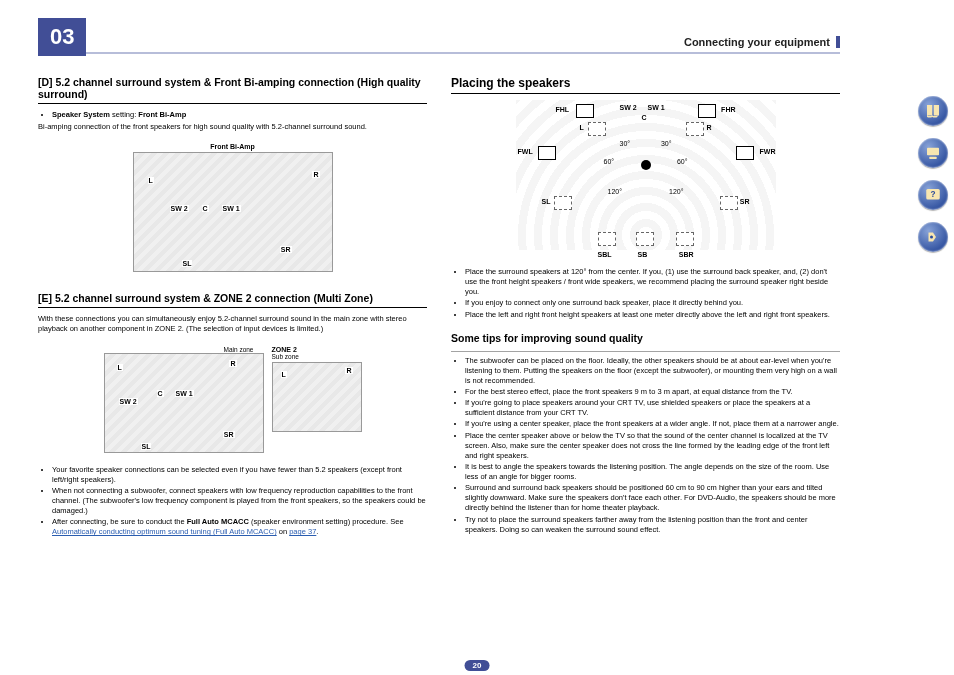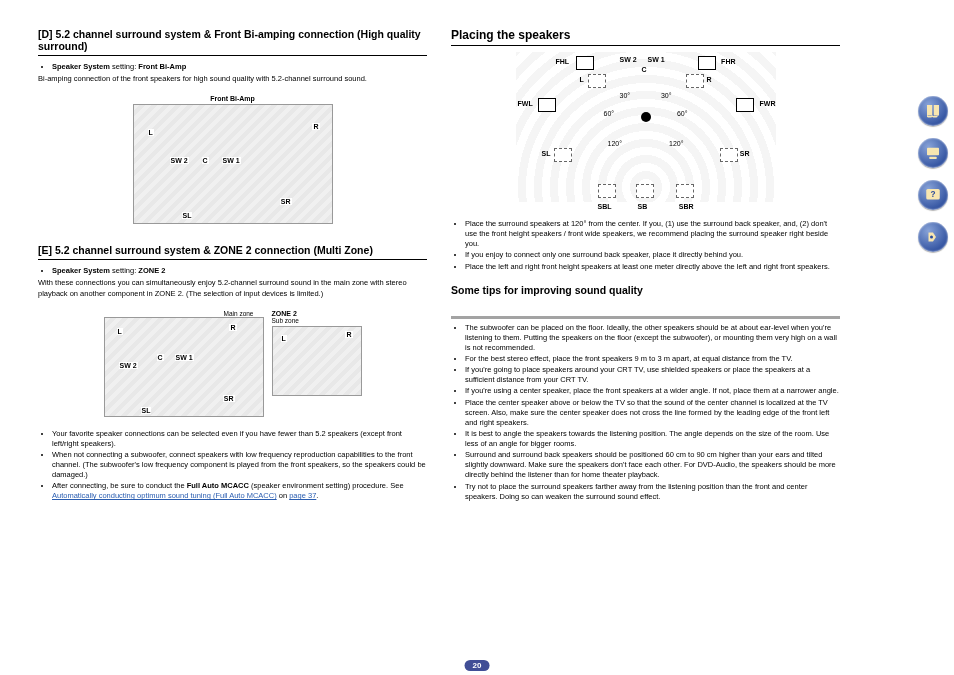--- a/index.html
+++ b/index.html
@@ -36,20 +36,26 @@
   .page-num { position: absolute; bottom: 4px; left: 50%; transform: translateX(-50%); background: #414e96; color: #fff; border-radius: 10px; padding: 1px 8px; font-size: 8px; font-weight: bold; }
   
   .side-icons { position: absolute; right: 6px; top: 96px; display: flex; flex-direction: column; gap: 12px; }
   .side-icon { width: 30px; height: 30px; border-radius: 50%; background: radial-gradient(circle at 35% 30%, #88a3d8 0%, #2a4b9b 80%); display:flex; align-items:center; justify-content:center; color:#fed; box-shadow: inset 0 0 2px #fff, 0 1px 1px rgba(0,0,0,0.3); }
   .side-icon svg { width:18px; height:18px; }
 </style>
 </head>
 <body>
 
 <div class="page">
+  <div class="header-row">
+    <div class="chap-box">03</div>
+    <div class="header-line">
+      <div class="header-right">Connecting your equipment</div>
+    </div>
+  </div>
 
   <div class="columns">
     <div class="col">
       <div class="sec-title">[D] 5.2 channel surround system &amp; Front Bi-amping connection (High quality surround)</div>
       <ul>
           <li><span class="strong">Speaker System</span> setting: <span class="strong">Front Bi-Amp</span></li>
         </ul>
       <p>Bi-amping connection of the front speakers for high sound quality with 5.2-channel surround sound.</p>
 
       <div class="dia">
@@ -61,23 +67,20 @@
             <span class="dia-label" style="top:52px;left:68px">C</span>
             <span class="dia-label" style="top:52px;left:88px">SW 1</span>
             <span class="dia-label" style="top:52px;left:36px">SW 2</span>
             <span class="dia-label" style="bottom:4px;left:48px">SL</span>
             <span class="dia-label" style="bottom:18px;right:40px">SR</span>
           </div>
         </div>
       </div>
 
       <div class="sec-title">[E] 5.2 channel surround system &amp; ZONE 2 connection (Multi Zone)</div>
-      <ul>
-          <li><span class="strong">Speaker System</span> setting: <span class="strong">ZONE 2</span></li>
-        </ul>
       <p>With these connections you can simultaneously enjoy 5.2-channel surround sound in the main zone with stereo playback on another component in ZONE 2. (The selection of input devices is limited.)</p>
 
       <div class="dia" style="height:130px">
         <div style="display:flex;gap:8px;align-items:flex-start">
           <div>
             <div style="font-size:6.5px;text-align:right;padding-right:10px">Main zone</div>
             <div class="dia-placeholder" style="width:160px;height:100px">
               <span class="dia-label" style="top:10px;left:12px">L</span>
               <span class="dia-label" style="top:6px;right:26px">R</span>
               <span class="dia-label" style="top:36px;left:52px">C</span>
@@ -142,21 +145,21 @@
         <span class="plbl" style="top:88px;right:92px;font-weight:normal">120°</span>
         <div style="position:absolute;top:60px;left:50%;transform:translateX(-50%);width:10px;height:10px;background:#000;border-radius:50%"></div>
       </div>
 
       <ul style="margin-top:17px">
         <li>Place the surround speakers at 120° from the center. If you, (1) use the surround back speaker, and, (2) don't use the front height speakers / front wide speakers, we recommend placing the surround speaker right beside you.</li>
         <li>If you enjoy to connect only one surround back speaker, place it directly behind you.</li>
         <li>Place the left and right front height speakers at least one meter directly above the left and right front speakers.</li>
       </ul>
 
-      <div class="sub-title" style="border-bottom:3px solid #a3a3a3;padding-bottom:20px">Some tips for improving sound quality</div>
+      <div class="sub-title" style="border-bottom:1px solid #a3a3a3;padding-bottom:7px">Some tips for improving sound quality</div>
       <ul>
         <li>The subwoofer can be placed on the floor. Ideally, the other speakers should be at about ear-level when you're listening to them. Putting the speakers on the floor (except the subwoofer), or mounting them very high on a wall is not recommended.</li>
         <li>For the best stereo effect, place the front speakers 9 m to 3 m apart, at equal distance from the TV.</li>
         <li>If you're going to place speakers around your CRT TV, use shielded speakers or place the speakers at a sufficient distance from your CRT TV.</li>
         <li>If you're using a center speaker, place the front speakers at a wider angle. If not, place them at a narrower angle.</li>
         <li>Place the center speaker above or below the TV so that the sound of the center channel is localized at the TV screen. Also, make sure the center speaker does not cross the line formed by the leading edge of the front left and right speakers.</li>
         <li>It is best to angle the speakers towards the listening position. The angle depends on the size of the room. Use less of an angle for bigger rooms.</li>
         <li>Surround and surround back speakers should be positioned 60 cm to 90 cm higher than your ears and tilted slightly downward. Make sure the speakers don't face each other. For DVD-Audio, the speakers should be more directly behind the listener than for home theater playback.</li>
         <li>Try not to place the surround speakers farther away from the listening position than the front and center speakers. Doing so can weaken the surround sound effect.</li>
       </ul>

